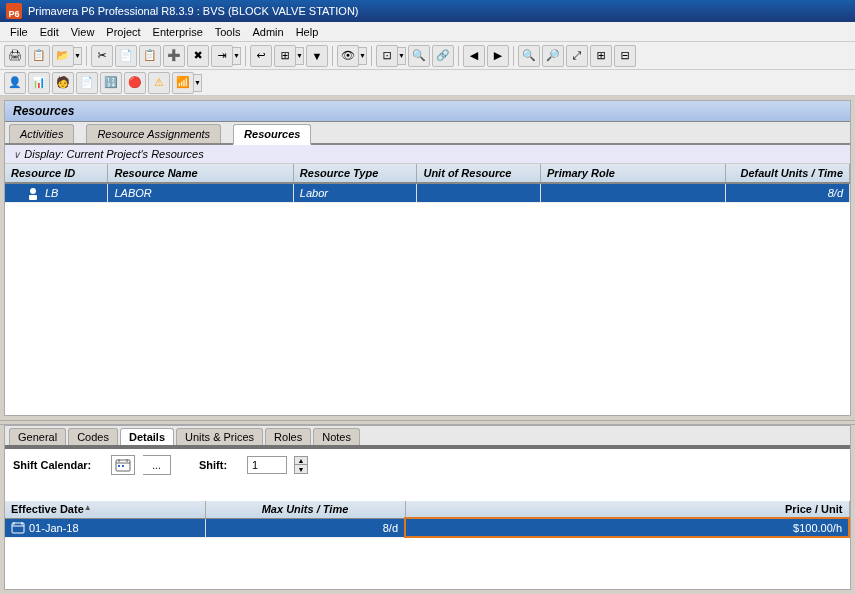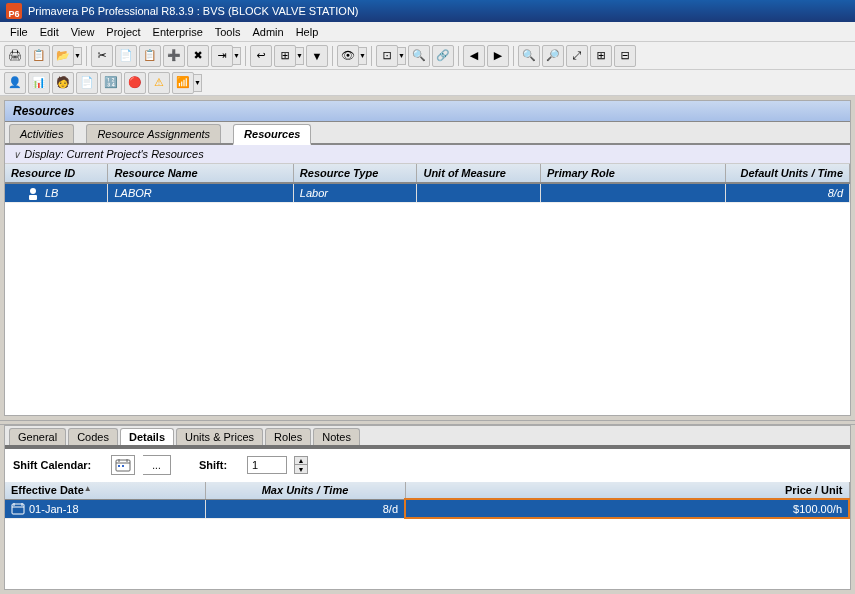--- a/index.html
+++ b/index.html
@@ -197,21 +197,21 @@
     }
     
     .details-content {
       padding: 6px 8px;
     }
     
     .form-row {
       display: flex;
       align-items: center;
       gap: 8px;
-      margin-bottom: 1px;
+      margin-bottom: 20px;
     }
     .form-label { font-size: 11px; font-weight: bold; min-width: 90px; }
     .form-input {
       border: 1px solid #999;
       padding: 1px 4px;
       font-size: 11px;
       height: 18px;
     }
     .form-input-small { width: 50px; }
     
@@ -349,21 +349,21 @@
       <span>Display: Current Project's Resources</span>
     </div>
 
     <div class="table-container">
       <table>
         <thead class="table-header">
           <tr>
             <th style="width:100px;">Resource ID</th>
             <th style="width:180px;">Resource Name</th>
             <th style="width:120px;">Resource Type</th>
-            <th style="width:120px;">Unit of Measure</th>
+            <th style="width:120px;">Unit of Resource</th>
             <th style="width:180px;">Primary Role</th>
             <th style="width:120px; text-align:right;">Default Units / Time</th>
           </tr>
         </thead>
         <tbody>
           <tr class="table-row selected">
             <td>
               <div style="display:flex; align-items:center; gap:5px;">
                 <span style="width:10px; font-size:9px;"> </span>
                 <svg width="14" height="14">

